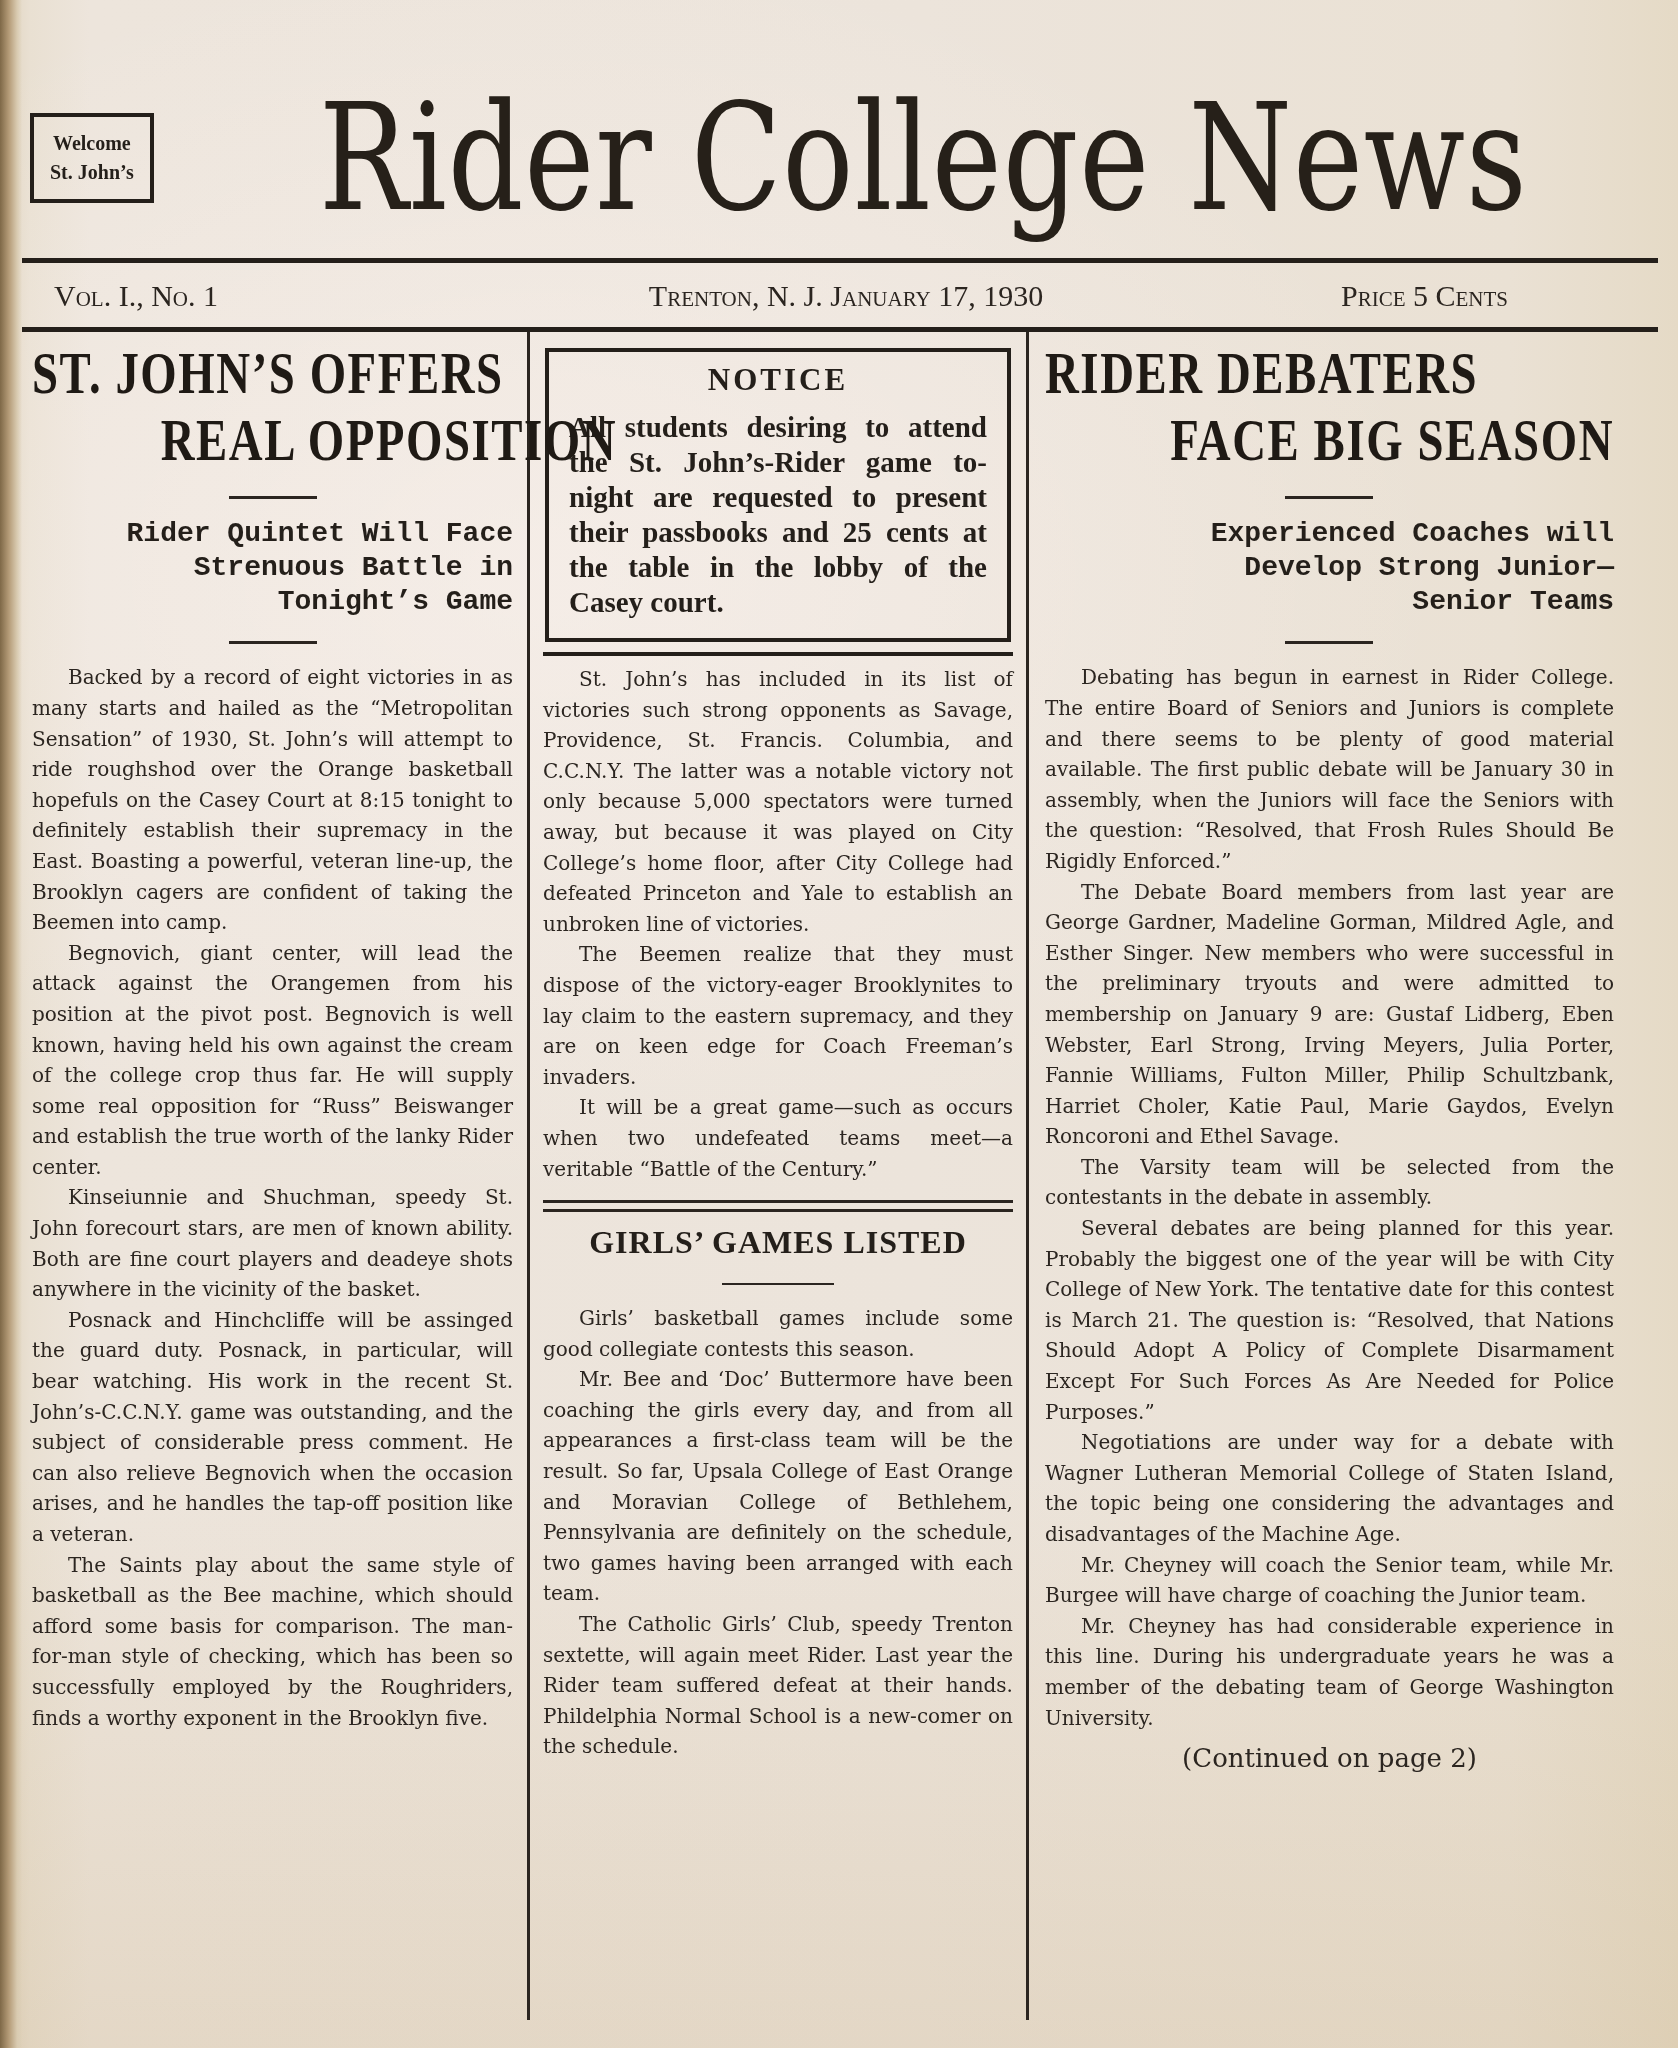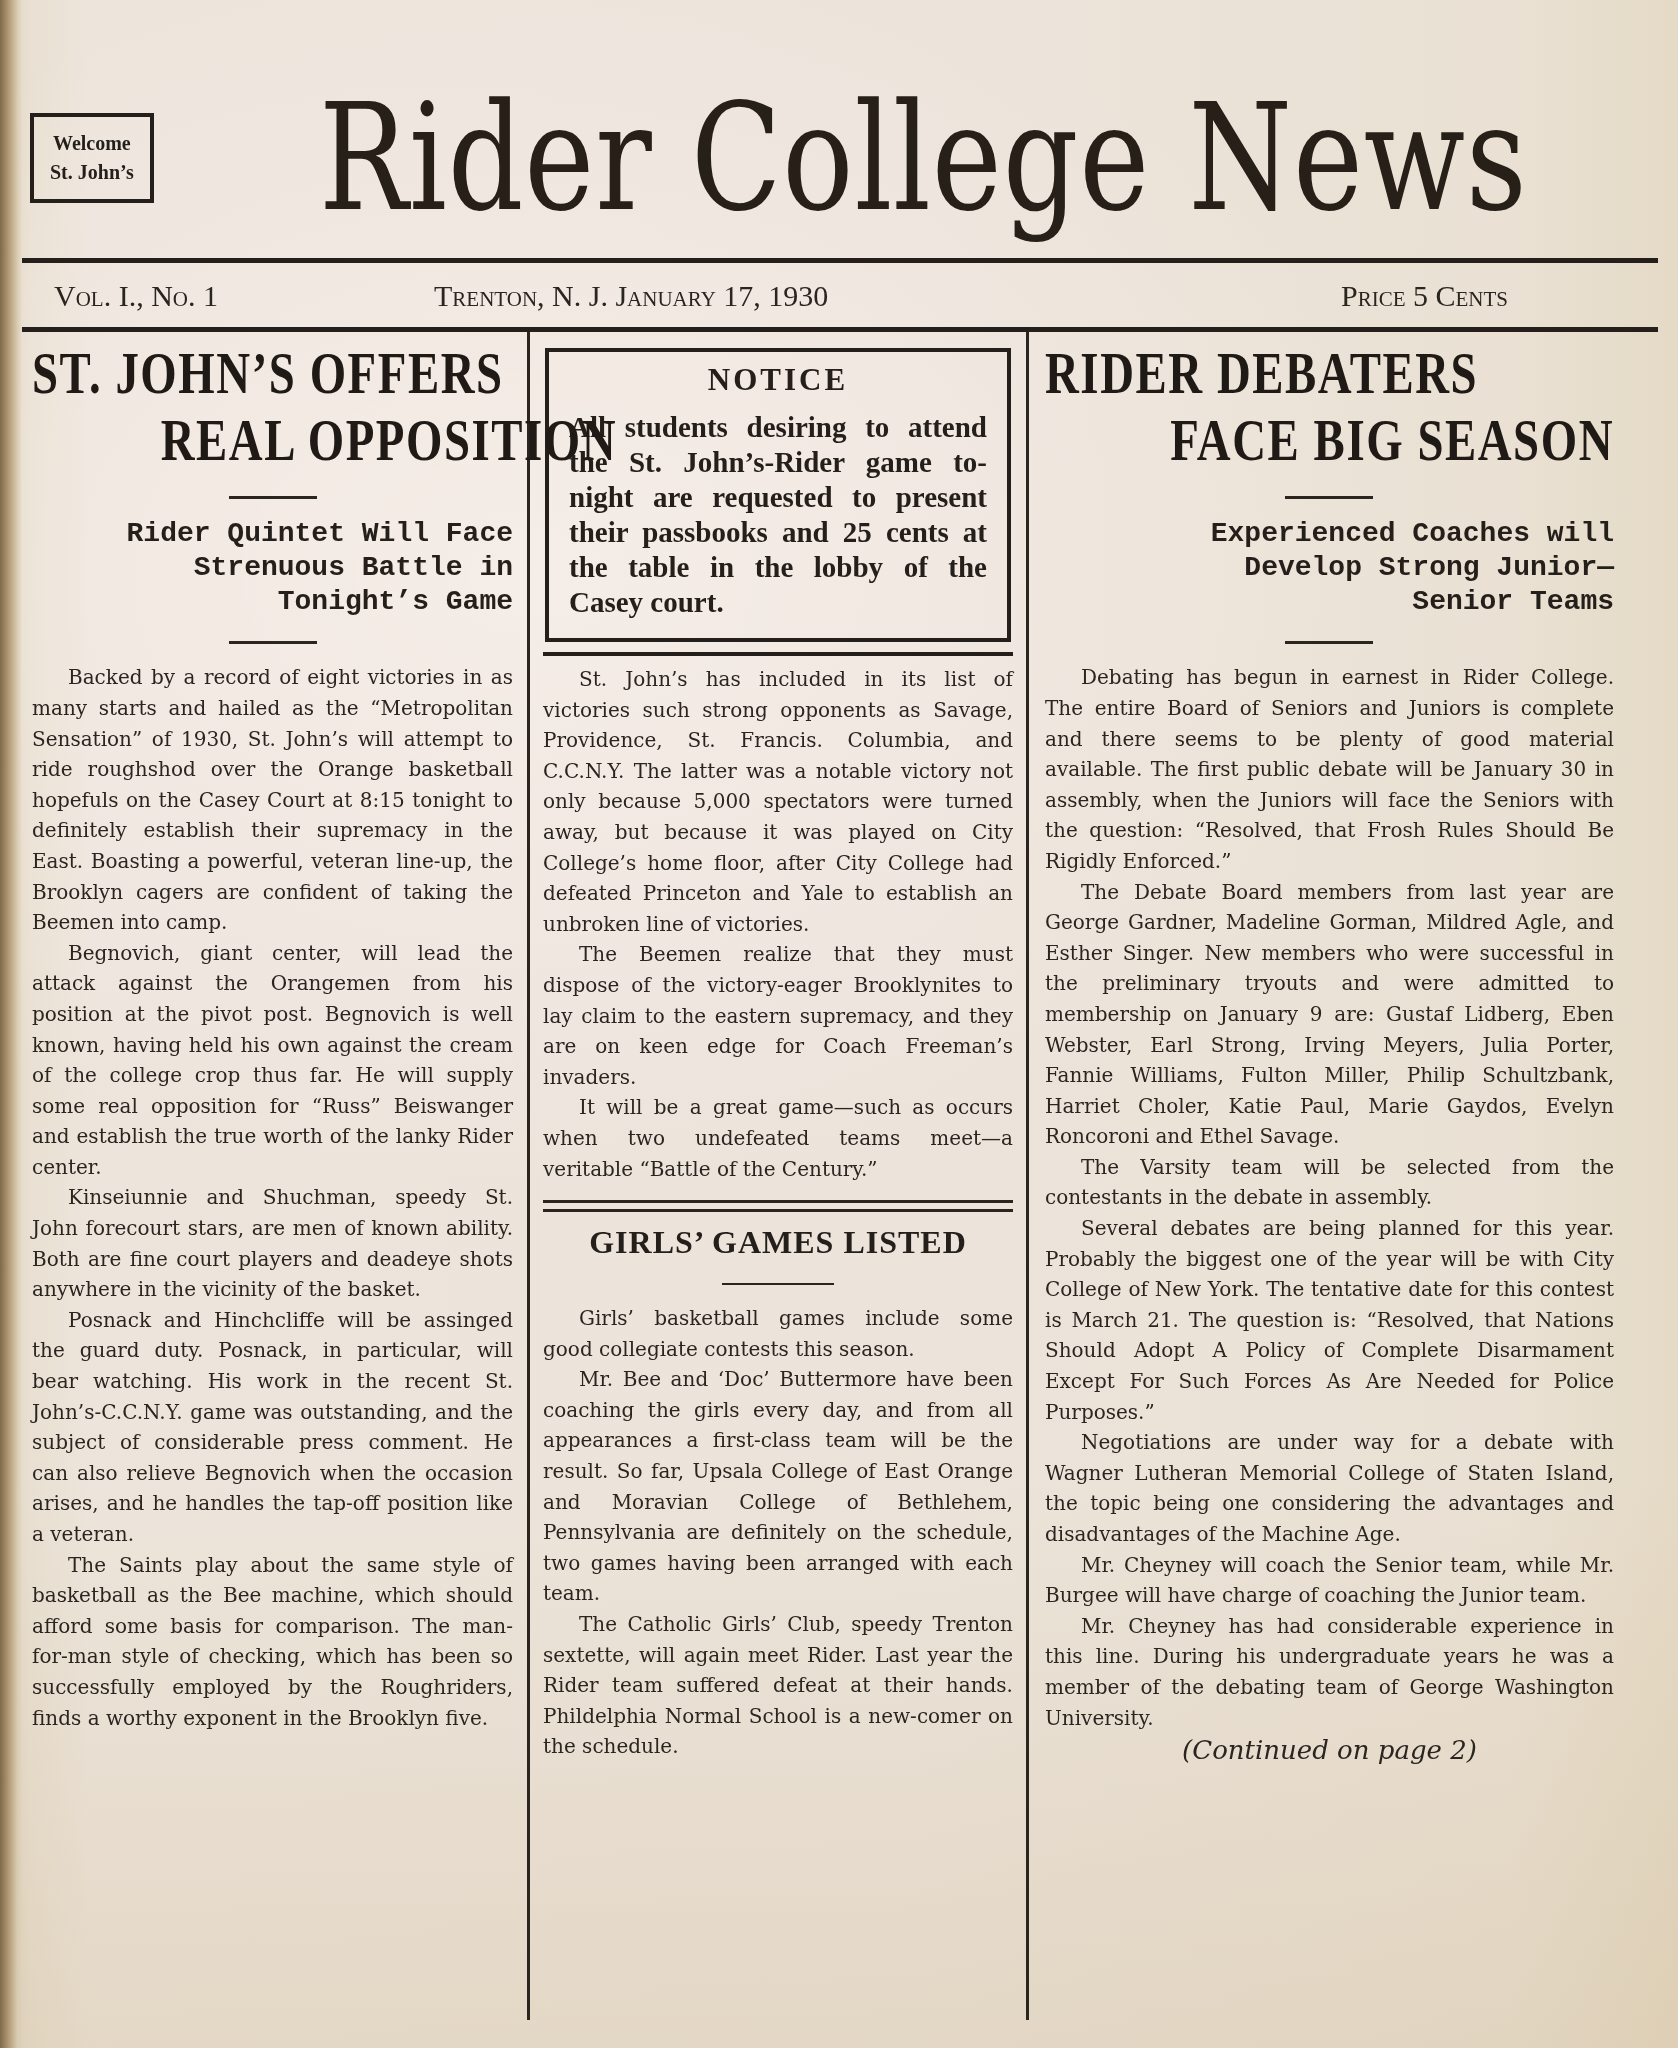--- a/index.html
+++ b/index.html
@@ -32,21 +32,21 @@
   .rule-heavy { border-top:5px solid #241f1a; margin:26px 20px 0 22px; }
   .rule-heavy.second { margin-top:0; }
   
   .dateline {
     display:flex; align-items:baseline;
     padding:16px 40px 14px 54px;
     font-family:"Liberation Serif", serif; font-variant:small-caps;
     font-size:30px; color:#2b2520;
   }
   .dl-left { width:380px; text-align:left; }
-  .dl-center { flex:1; }
+  .dl-center { flex:1; text-align:center; }
   .dl-right { width:380px; text-align:right; padding-right:130px; box-sizing:border-box; }
   
   .columns { display:flex; align-items:stretch; margin:0 20px 0 22px; min-height:1688px; }
   .col { box-sizing:border-box; padding:8px 14px 0 10px; }
   .col-1 { width:505px; }
   .col-2 { width:521px; border-left:3px solid #2b2520; border-right:3px solid #2b2520; padding:8px 13px 0; }
   .col-3 { flex:1; padding:8px 44px 0 16px; }
   
   .headline { font-family:"Liberation Serif", serif; font-weight:bold; font-size:60px; line-height:1.12; color:#1f1a15; letter-spacing:2px; }
   .headline span { display:inline-block; transform:scaleX(.78); white-space:nowrap; }
@@ -57,21 +57,21 @@
   .subhead { font-family:Liberation Mono, monospace; font-weight:bold; font-size:28px; line-height:34px; text-align:right; color:#241f1a; }
   
   .bodytext p { margin:0; text-indent:36px; text-align:justify; font-size:20px; line-height:30.6px; }
   
   .notice { border:4px solid #241f1a; margin:8px 2px 0; padding:8px 20px 18px; font-family:"Liberation Serif", serif; color:#241f1a; }
   .notice-title { text-align:center; font-weight:bold; font-size:31px; letter-spacing:3px; margin:2px 0 12px; }
   .notice-body { font-weight:bold; font-size:29px; line-height:35px; text-align:justify; }
   .rule-afterbox { border-top:4px solid #241f1a; margin:10px 0 8px; }
   .rule-dbl { border-top:3px solid #2b2520; border-bottom:3px solid #2b2520; height:6px; margin:16px 0 12px; }
   .girls-head { text-align:center; font-family:"Liberation Serif", serif; font-weight:bold; font-size:32px; letter-spacing:1px; color:#241f1a; margin-top:2px; }
-  .continued { text-align:center; font-style:italic; font-size:26px; margin-top:2px; }
+  .continued { text-align:center; font-size:26px; margin-top:10px; }
 </style>
 </head>
 <body>
 
 <div class="page">
   <div class="binding"></div>
 
   <div class="masthead">
     <div class="mast-box">
       <div>Welcome</div>

